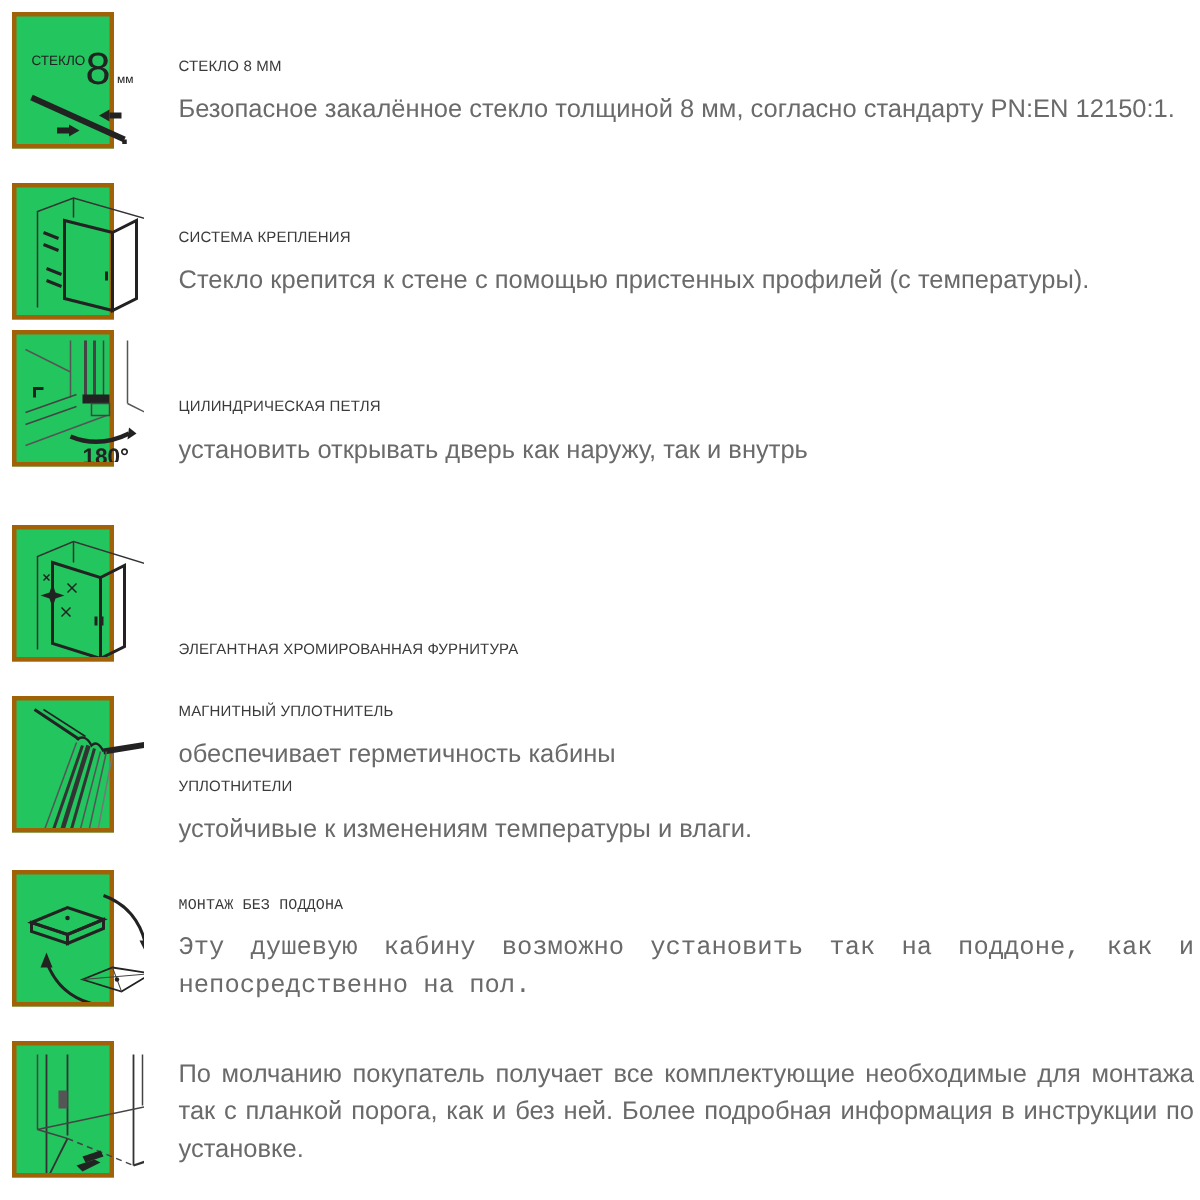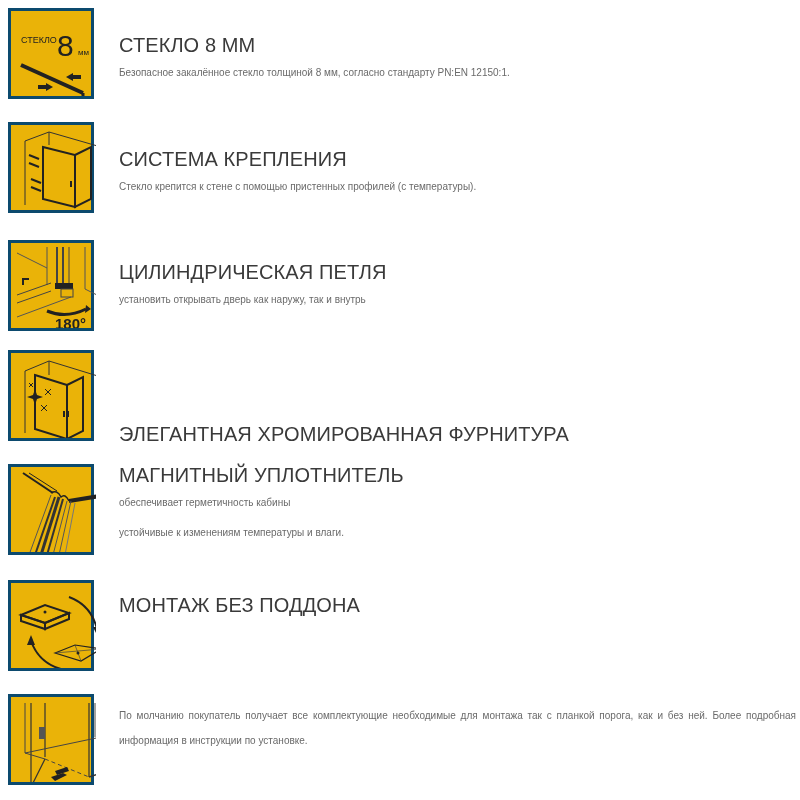--- a/index.html
+++ b/index.html
@@ -1,24 +1,24 @@
 <!DOCTYPE html>
 <html><head>
 <meta charset="utf-8">
 <style>
   html, body { margin:0; padding:0; background:#ffffff; }
   body { width:800px; height:800px; position:relative; overflow:hidden;
          font-family:"Liberation Sans", "DejaVu Sans", sans-serif; color:#555; }
   .feature { position:absolute; left:0; width:800px; }
-  .icon-box { position:absolute; left:8px; width:86px; height:91px;
-              border:3px solid #0c4a6e; box-sizing:border-box; background:#eab308; }
+  .icon-box { position:absolute; left:8px; width:68px; height:91px;
+              border:3px solid #a16207; box-sizing:border-box; background:#22c55e; }
   .icon-box svg { position:absolute; left:0; top:0; width:85px; height:85px; }
   .text { position:absolute; left:119px; right:4px; }
-  .title { font-size:20px; color:#3a3a3a; letter-spacing:0.1px; line-height:20px; margin:0; text-transform:uppercase; white-space:nowrap; }
-  .desc { font-size:10px; color:#6a6a6a; line-height:25px; margin:0; }
+  .title { font-size:10px; color:#3a3a3a; letter-spacing:0.1px; line-height:20px; margin:0; text-transform:uppercase; white-space:nowrap; }
+  .desc { font-size:17px; color:#6a6a6a; line-height:25px; margin:0; }
   .desc.justify { text-align:justify; text-align-last:left; }
   .gap { height:5px; }
 </style>
 </head>
 <body>
 
 <div class="feature" style="top:0;">
   <div class="icon-box" style="top:8px;">
     <svg viewBox="0 0 85 85">
       <text x="10" y="32" font-size="9" font-family="Liberation Sans, sans-serif" fill="#222">СТЕКЛО</text>
@@ -55,21 +55,21 @@
     </svg>
   </div>
   <div class="text" style="top:149px;">
     <p class="title">СИСТЕМА КРЕПЛЕНИЯ</p>
     <div class="gap"></div>
     <p class="desc">Стекло крепится к стене с помощью пристенных профилей (с температуры).</p>
   </div>
 </div>
 
 <div class="feature" style="top:0;">
-  <div class="icon-box" style="top:240px;text-decoration:underline;">
+  <div class="icon-box" style="top:220px;text-decoration:underline;">
     <svg viewBox="0 0 85 85">
       <line x1="6" y1="10" x2="36" y2="25" stroke="#555" stroke-width="1"></line>
       <line x1="36" y1="4" x2="36" y2="42" stroke="#555" stroke-width="1"></line>
       <line x1="46" y1="4" x2="46" y2="44" stroke="#444" stroke-width="2"></line>
       <line x1="52" y1="4" x2="52" y2="44" stroke="#444" stroke-width="2"></line>
       <line x1="58" y1="4" x2="58" y2="44" stroke="#444" stroke-width="1"></line>
       <line x1="74" y1="4" x2="74" y2="46" stroke="#555" stroke-width="1"></line>
       <line x1="74" y1="46" x2="90" y2="54" stroke="#555" stroke-width="1"></line>
       <line x1="6" y1="52" x2="40" y2="40" stroke="#444" stroke-width="1"></line>
       <line x1="6" y1="60" x2="40" y2="48" stroke="#444" stroke-width="1"></line>
@@ -125,20 +125,21 @@
       <line x1="52" y1="32" x2="36" y2="88" stroke="#333" stroke-width="2"></line>
       <line x1="56" y1="34" x2="42" y2="88" stroke="#555" stroke-width="1"></line>
       <line x1="60" y1="34" x2="48" y2="88" stroke="#555" stroke-width="1"></line>
       <line x1="64" y1="36" x2="54" y2="88" stroke="#777" stroke-width="1"></line>
     </svg>
   </div>
   <div class="text" style="top:465px;">
     <p class="title">МАГНИТНЫЙ УПЛОТНИТЕЛЬ</p>
     <div class="gap"></div>
     <p class="desc">обеспечивает герметичность кабины</p>
+    <p class="title">УПЛОТНИТЕЛИ</p>
     <div class="gap"></div>
     <p class="desc">устойчивые к изменениям температуры и влаги.</p>
   </div>
 </div>
 
 <div class="feature" style="top:0;">
   <div class="icon-box" style="top:580px;">
     <svg viewBox="0 0 85 85">
       <polygon points="10,32 34,22 58,30 34,40" fill="none" stroke="#222" stroke-width="2"></polygon>
       <polygon points="10,32 10,38 34,46 34,40" fill="none" stroke="#222" stroke-width="2"></polygon>
@@ -147,23 +148,24 @@
       <path d="M58,14 Q80,22 86,46" fill="none" stroke="#222" stroke-width="2"></path>
       <polygon points="82,44 90,44 86,52" fill="#222"></polygon>
       <polygon points="44,70 64,62 90,66 70,78" fill="none" stroke="#222" stroke-width="1.2"></polygon>
       <line x1="44" y1="70" x2="90" y2="66" stroke="#444" stroke-width="0.7"></line>
       <line x1="64" y1="62" x2="70" y2="78" stroke="#444" stroke-width="0.7"></line>
       <circle cx="67" cy="70" r="1.5" fill="#222"></circle>
       <path d="M50,86 Q28,80 20,58" fill="none" stroke="#222" stroke-width="2"></path>
       <polygon points="16,62 20,52 24,62" fill="#222"></polygon>
     </svg>
   </div>
-  <div class="text" style="top:595px;">
+  <div class="text" style="top:595px;font-family:Liberation Mono, monospace;">
     <p class="title">МОНТАЖ БЕЗ ПОДДОНА</p>
     <div class="gap"></div>
+    <p class="desc justify">Эту душевую кабину возможно установить так на поддоне, как и непосредственно на пол.</p>
   </div>
 </div>
 
 <div class="feature" style="top:0;">
   <div class="icon-box" style="top:694px;">
     <svg viewBox="0 0 85 85">
       <line x1="14" y1="6" x2="14" y2="56" stroke="#444" stroke-width="1"></line>
       <line x1="20" y1="6" x2="20" y2="90" stroke="#333" stroke-width="1.2"></line>
       <line x1="34" y1="6" x2="34" y2="60" stroke="#333" stroke-width="1.2"></line>
       <line x1="78" y1="6" x2="78" y2="80" stroke="#333" stroke-width="1.2"></line>

